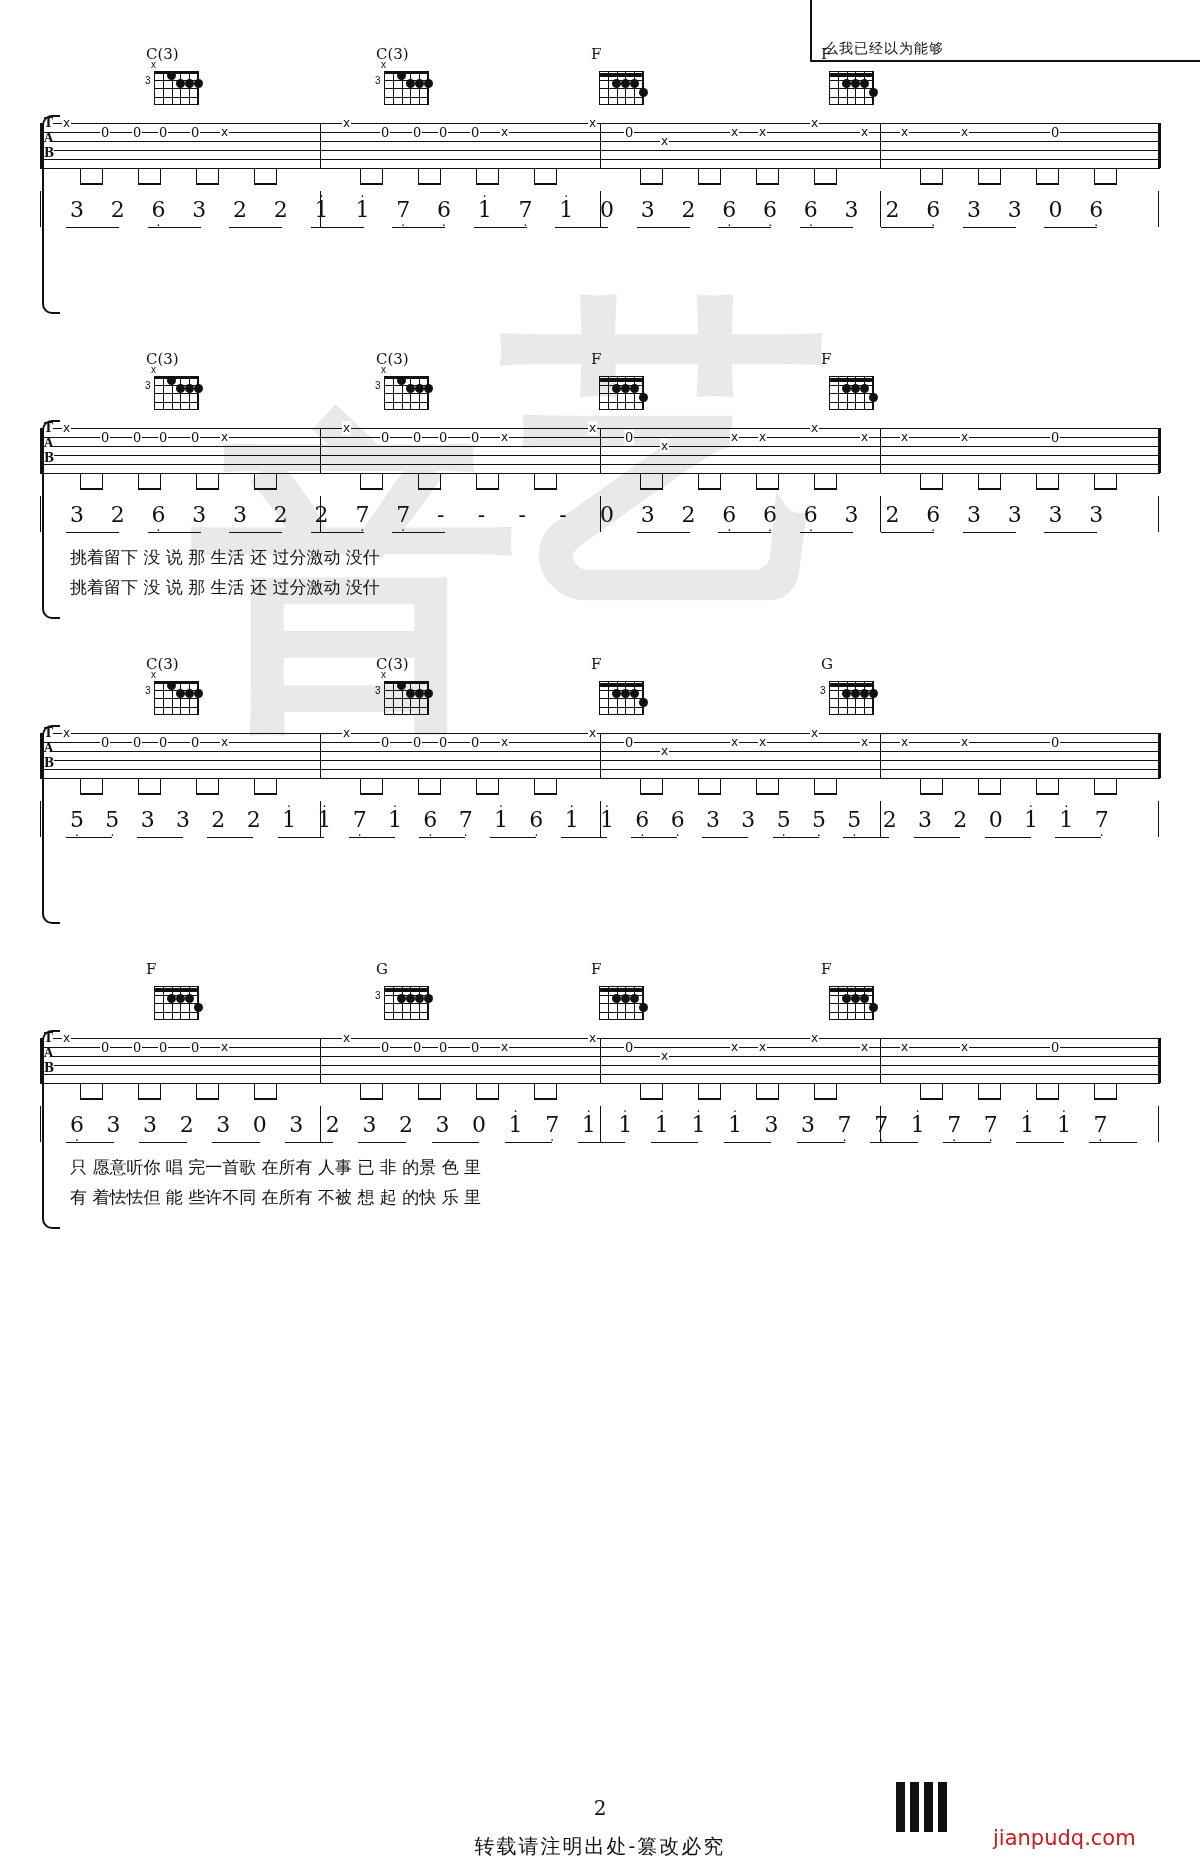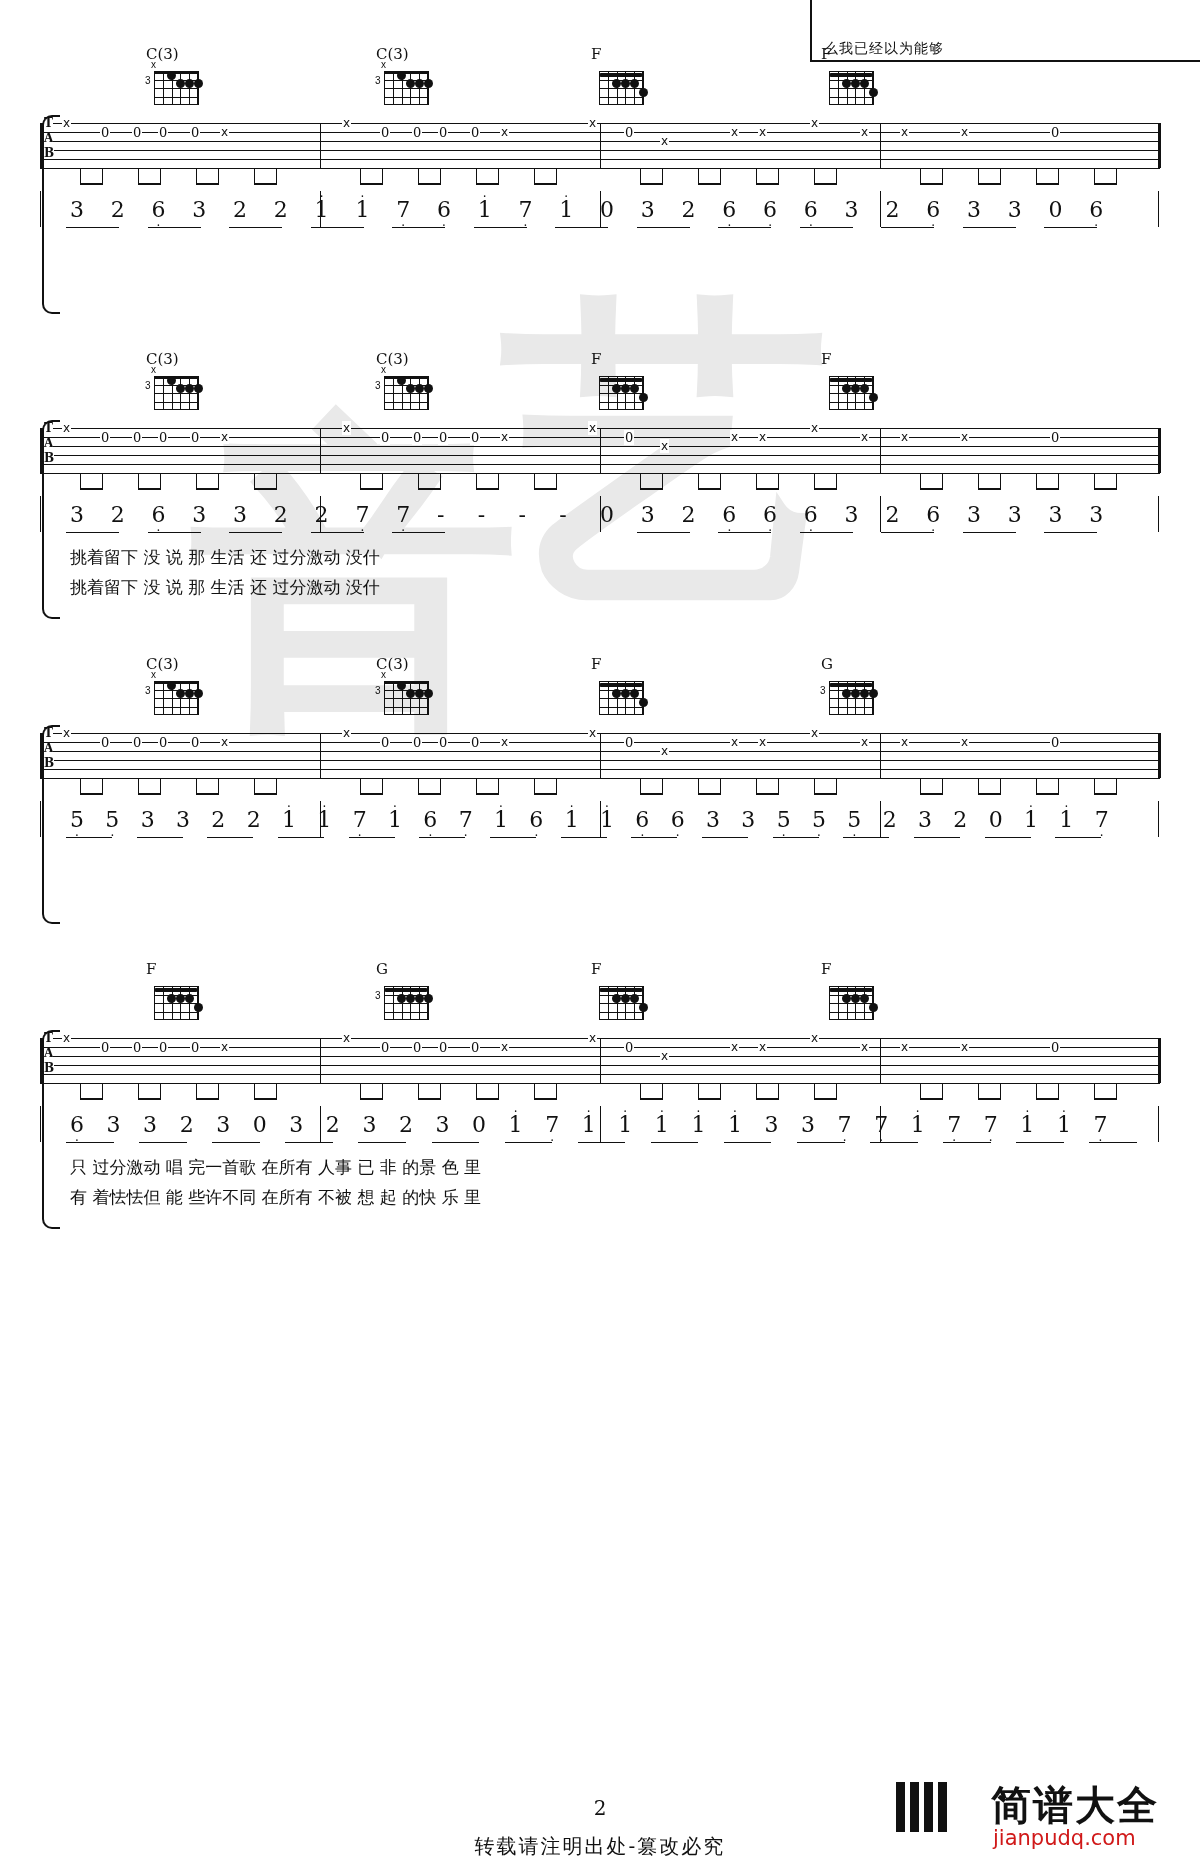--- a/index.html
+++ b/index.html
@@ -1001,30 +1001,29 @@
         <div class="n" style="left: 1016.9px; top: 10px;">1<span class="d-up">·</span></div>
         <div class="n" style="left: 1053.45px; top: 10px;">7<span class="d-dn">·</span></div>
         <div class="underline" style="left: 1049.45px; width: 47.5172px; top: 40px;"></div>
         <div class="barline" style="left: 0px; top: 4px; height: 36px;"></div>
         <div class="barline" style="left: 280px; top: 4px; height: 36px;"></div>
         <div class="barline" style="left: 560px; top: 4px; height: 36px;"></div>
         <div class="barline" style="left: 840px; top: 4px; height: 36px;"></div>
         <div class="barline" style="left: 1118px; top: 4px; height: 36px;"></div>
       </div>
       <div class="lyrics">
-        <div class="lyr" style="left: 30px; top: 2px;">只 过分激动 唱 完一首歌 在所有   人事 已 非  的景 色 里</div>
+        <div class="lyr" style="left: 30px; top: 2px;">只 愿意听你 唱 完一首歌 在所有   人事 已 非  的景 色 里</div>
       </div>
       <div class="lyrics">
         <div class="lyr" style="left: 30px; top: 2px;">有 着怯怯但 能 些许不同 在所有   不被 想 起  的快 乐 里</div>
       </div>
       <div class="brace" style="top: 70px; height: 195px;"></div>
     </div>
   </div>
 
 <div class="pagenum">2</div>
 <div class="footnote">转载请注明出处-篡改必究</div>
 <div class="logo">
   <div class="bars">
     <i style="height:50px"></i><i style="height:50px"></i><i style="height:50px"></i><i style="height:50px"></i>
   </div>
-  <div class="cn">简谱大全</div>
   <div class="en">jianpudq.com</div>
 </div>
 
 </body></html>

